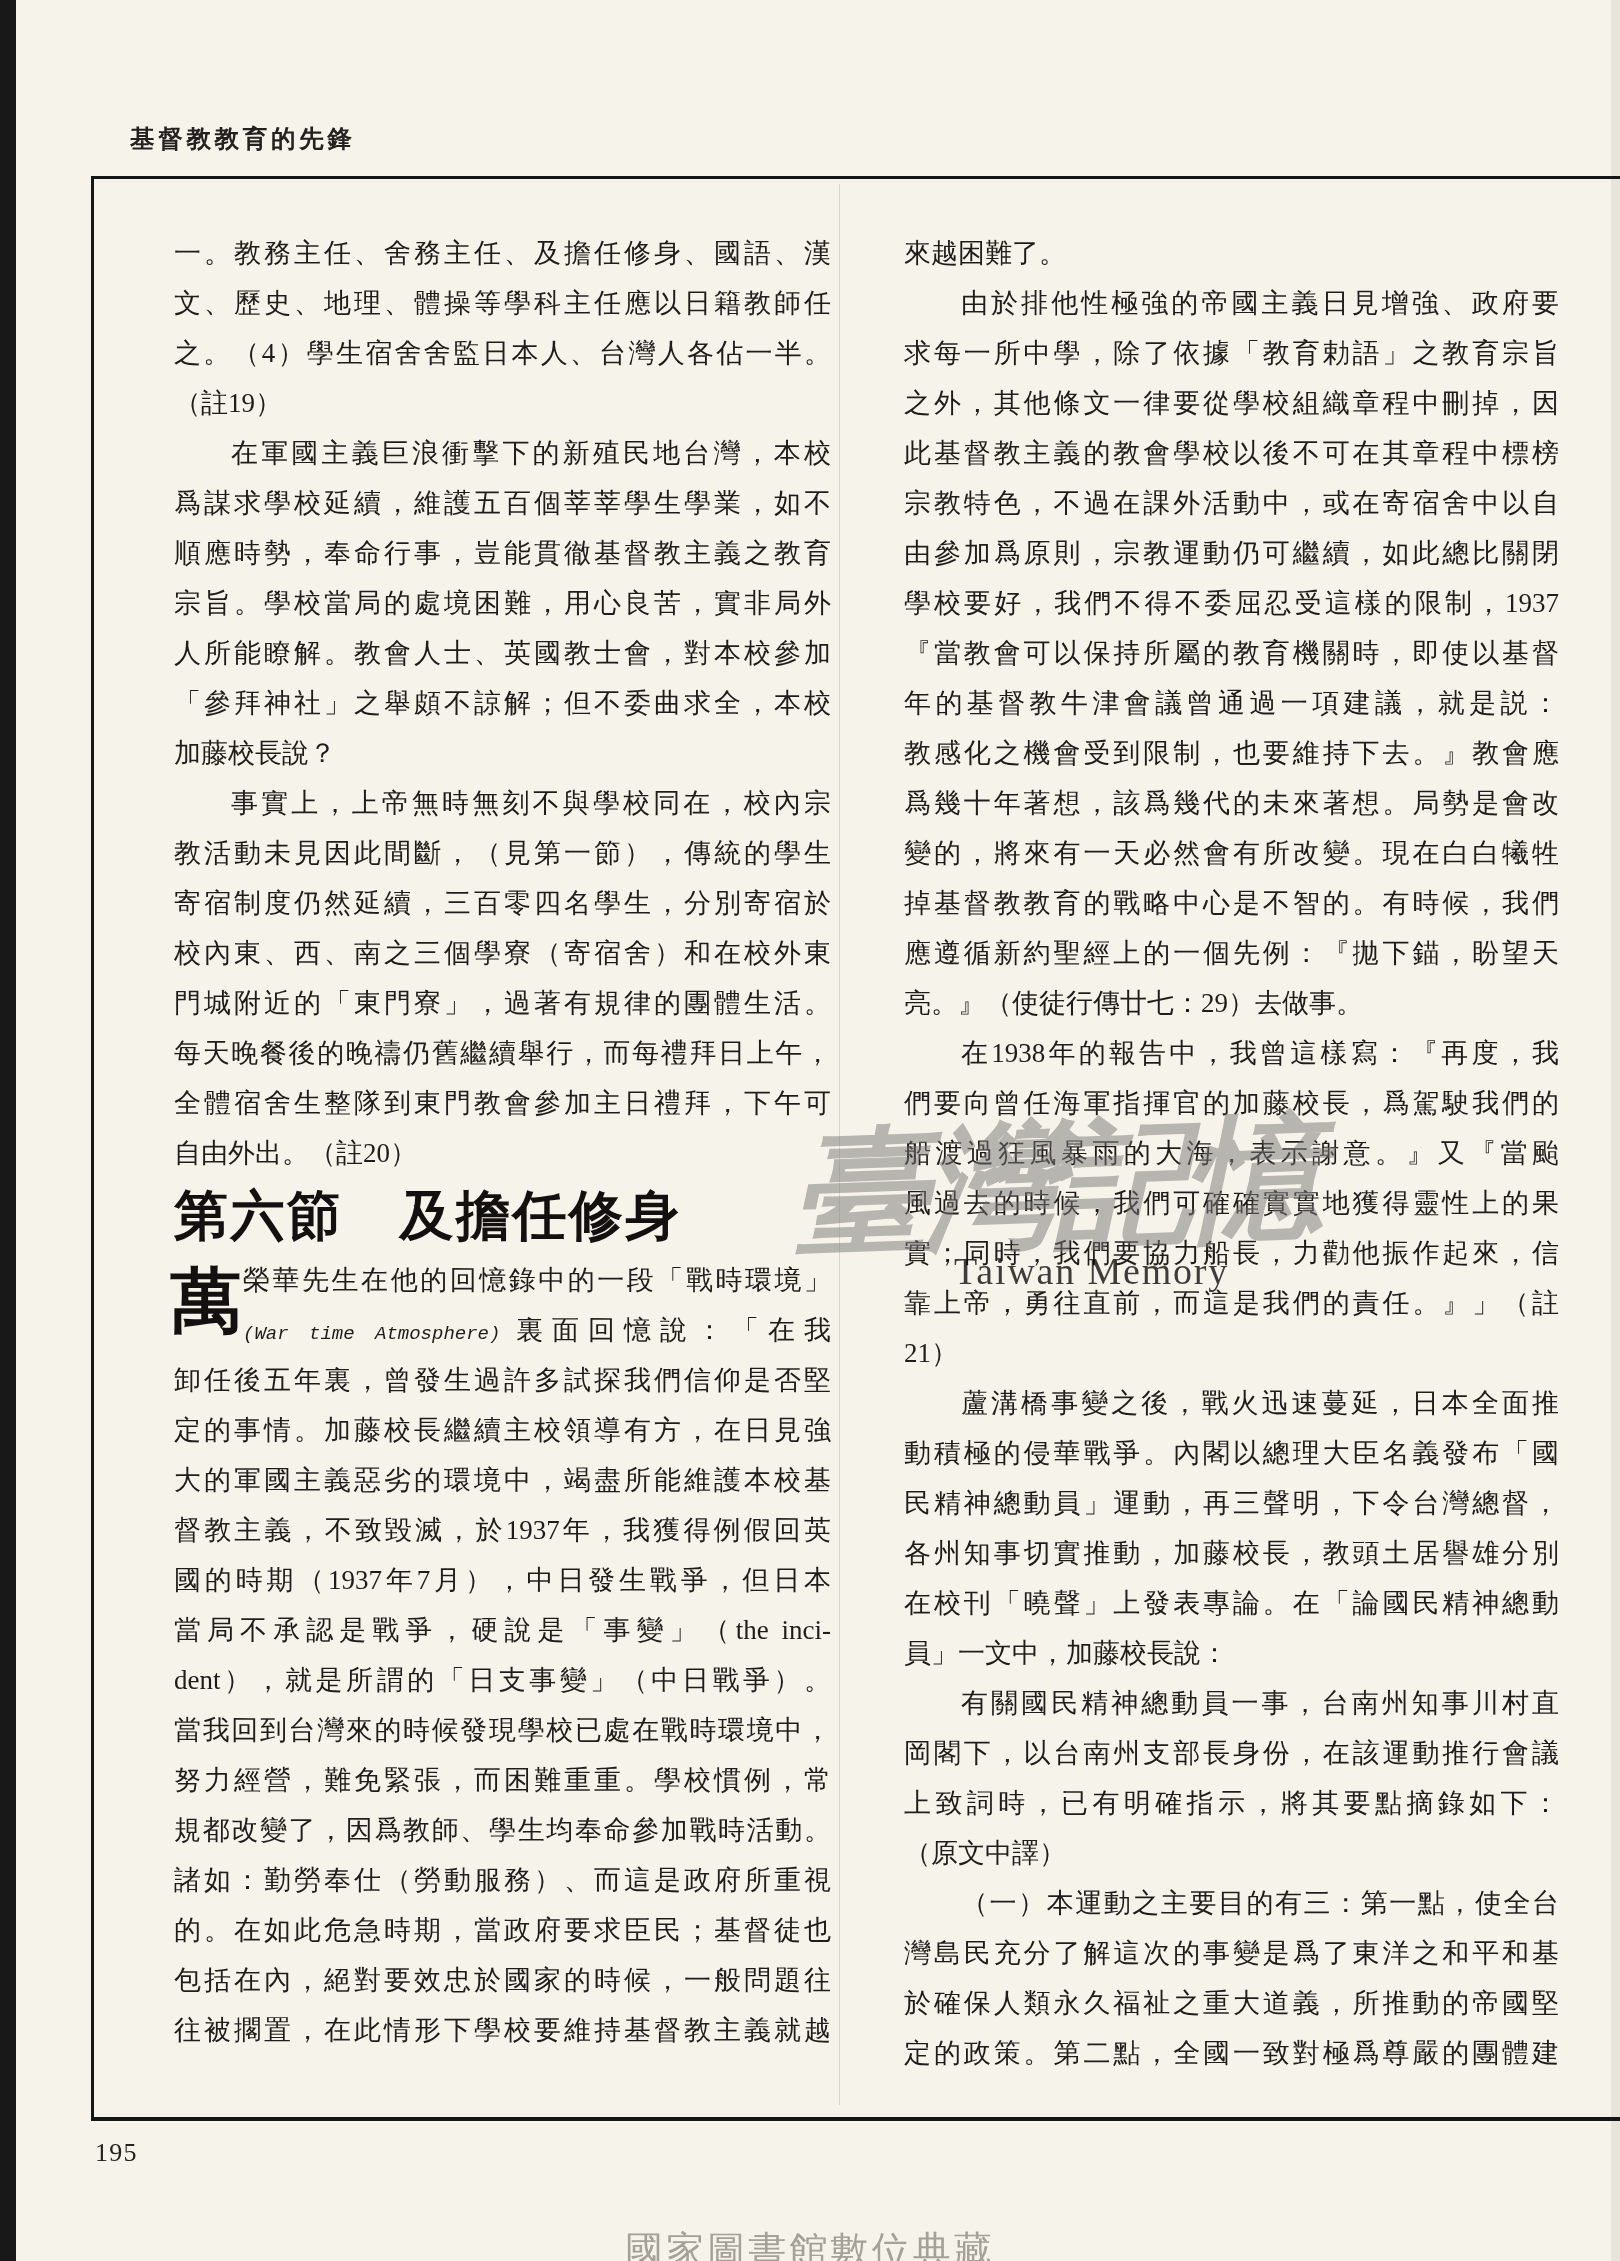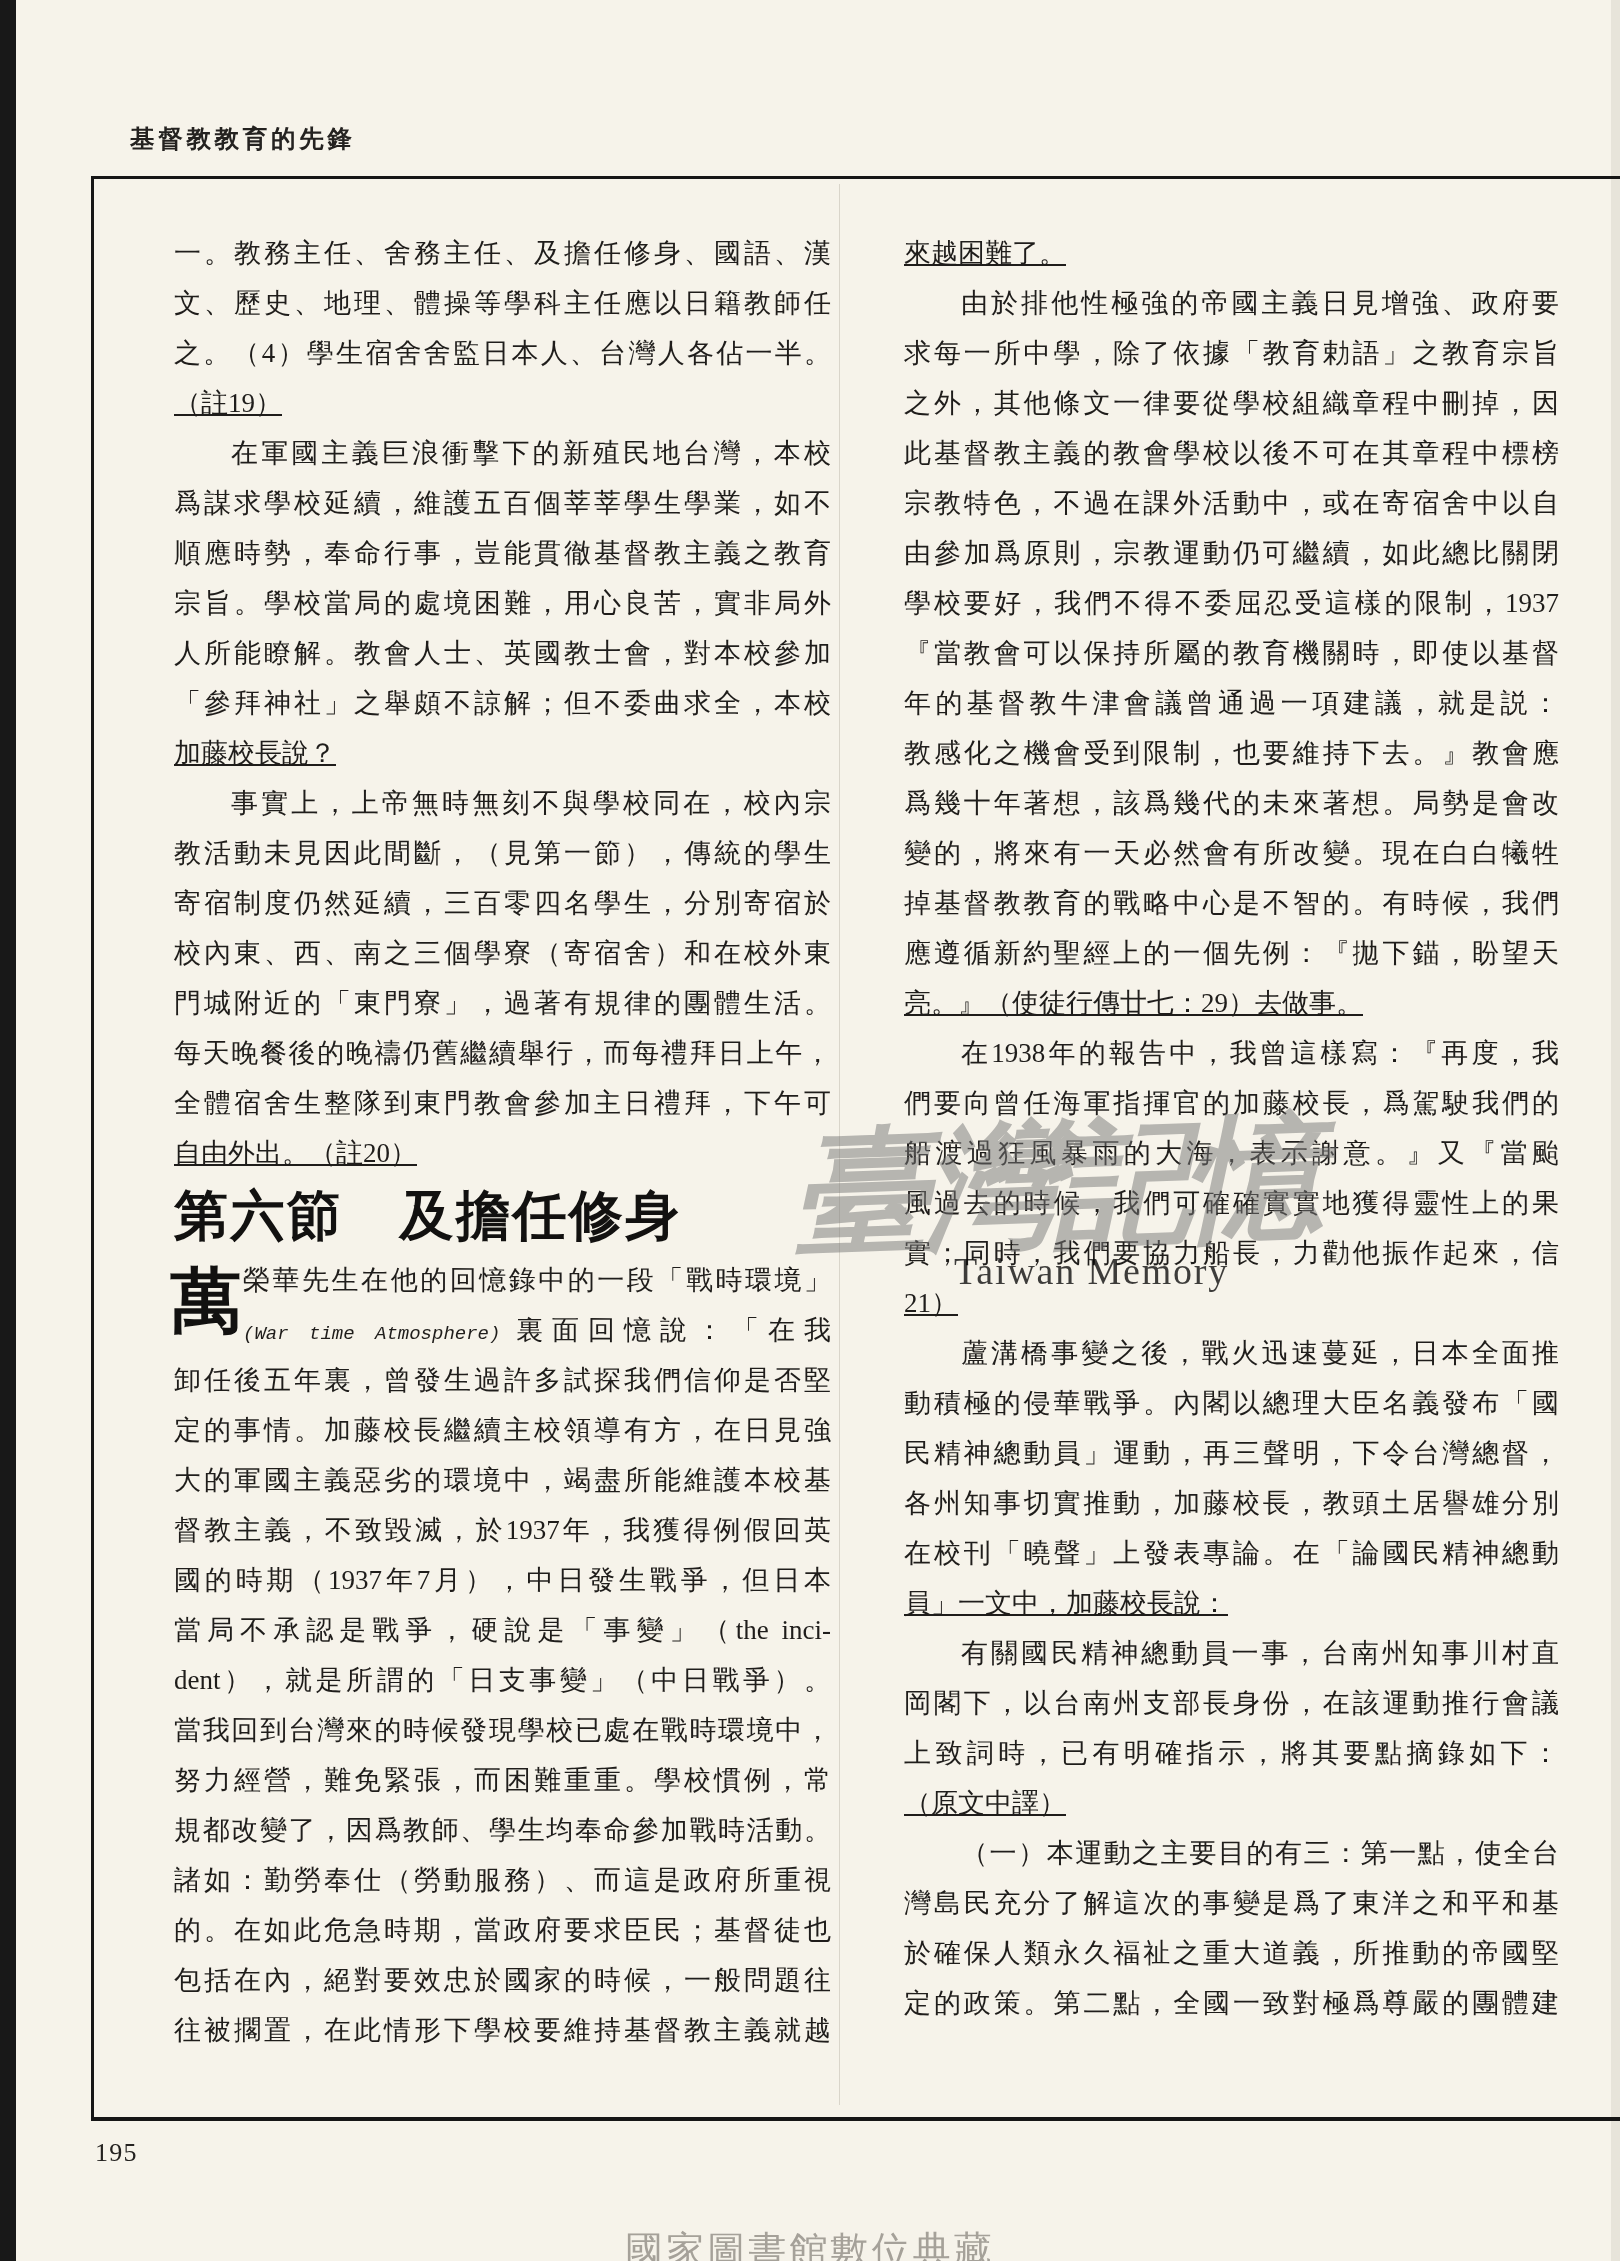--- a/index.html
+++ b/index.html
@@ -36,21 +36,21 @@
   }
   .col{position:absolute;top:228px;}
   .col-left{left:174px;width:657px;}
   .col-right{left:904px;width:655px;}
   .tline{
     height:50px;line-height:50px;
     font-size:27px;
     text-align:justify;text-align-last:justify;
     overflow:hidden;
   }
-  .tline.short{text-align:right;text-align-last:left;text-decoration:underline;}
+  .tline.short{text-align:right;text-align-last:left;}
   .tline.indent{padding-left:57px;}
   .tline.padded{padding-left:69px;}
   .mono{font-family:"Liberation Mono","DejaVu Sans Mono",monospace;font-size:19px;font-style:italic;}
   .section-heading{
     margin-top:7.3px;height:61px;line-height:61px;
     font-family:"Liberation Sans","DejaVu Sans",sans-serif;
     font-size:54px;font-weight:bold;color:#121110;
     letter-spacing:2.4px;white-space:nowrap;
   }
   .block2{position:relative;margin-top:8.6px;}
@@ -156,20 +156,21 @@
       <div class="tline">爲幾十年著想，該爲幾代的未來著想。局勢是會改</div>
       <div class="tline">變的，將來有一天必然會有所改變。現在白白犧牲</div>
       <div class="tline">掉基督教教育的戰略中心是不智的。有時候，我們</div>
       <div class="tline">應遵循新約聖經上的一個先例：『拋下錨，盼望天</div>
       <div class="tline short">亮。』（使徒行傳廿七：29）去做事。</div>
       <div class="tline indent">在1938年的報告中，我曾這樣寫：『再度，我</div>
       <div class="tline">們要向曾任海軍指揮官的加藤校長，爲駕駛我們的</div>
       <div class="tline">船渡過狂風暴雨的大海，表示謝意。』又『當颱</div>
       <div class="tline">風過去的時候，我們可確確實實地獲得靈性上的果</div>
       <div class="tline">實；同時，我們要協力船長，力勸他振作起來，信</div>
+      <div class="tline">靠上帝，勇往直前，而這是我們的責任。』」（註</div>
       <div class="tline short">21）</div>
       <div class="tline indent">蘆溝橋事變之後，戰火迅速蔓延，日本全面推</div>
       <div class="tline">動積極的侵華戰爭。內閣以總理大臣名義發布「國</div>
       <div class="tline">民精神總動員」運動，再三聲明，下令台灣總督，</div>
       <div class="tline">各州知事切實推動，加藤校長，教頭土居譽雄分別</div>
       <div class="tline">在校刊「曉聲」上發表專論。在「論國民精神總動</div>
       <div class="tline short">員」一文中，加藤校長說：</div>
       <div class="tline indent">有關國民精神總動員一事，台南州知事川村直</div>
       <div class="tline">岡閣下，以台南州支部長身份，在該運動推行會議</div>
       <div class="tline">上致詞時，已有明確指示，將其要點摘錄如下：</div>

